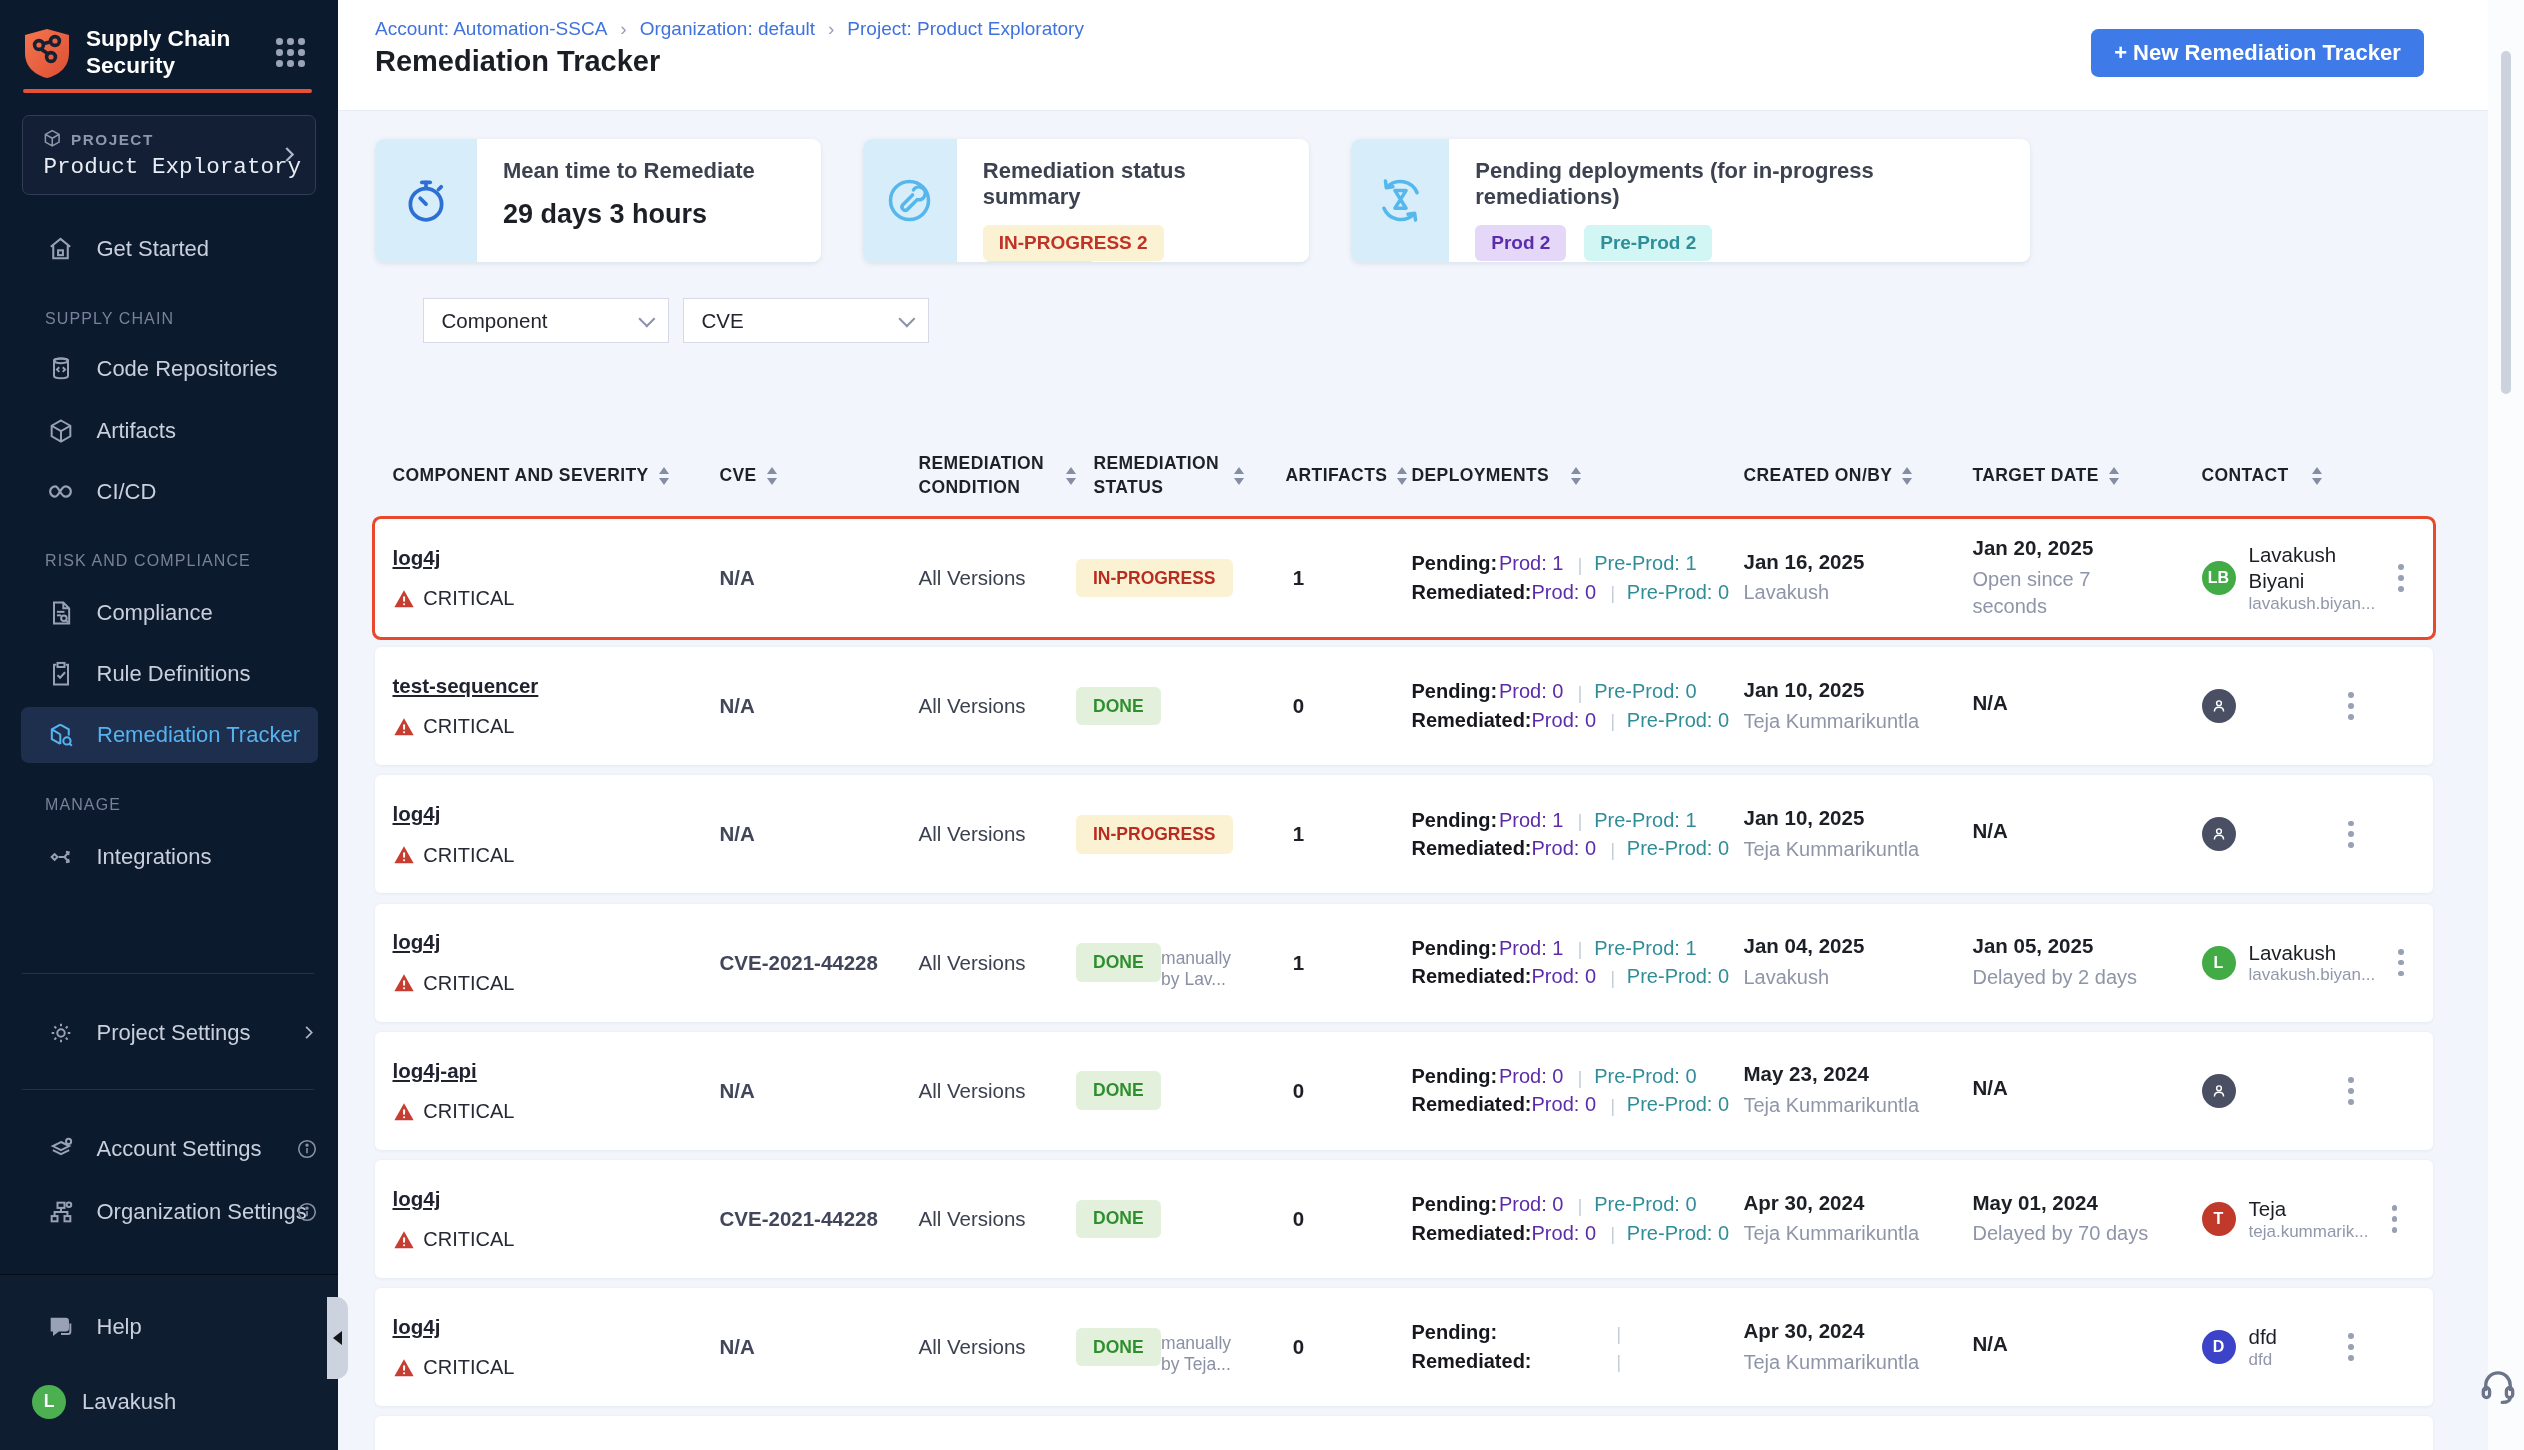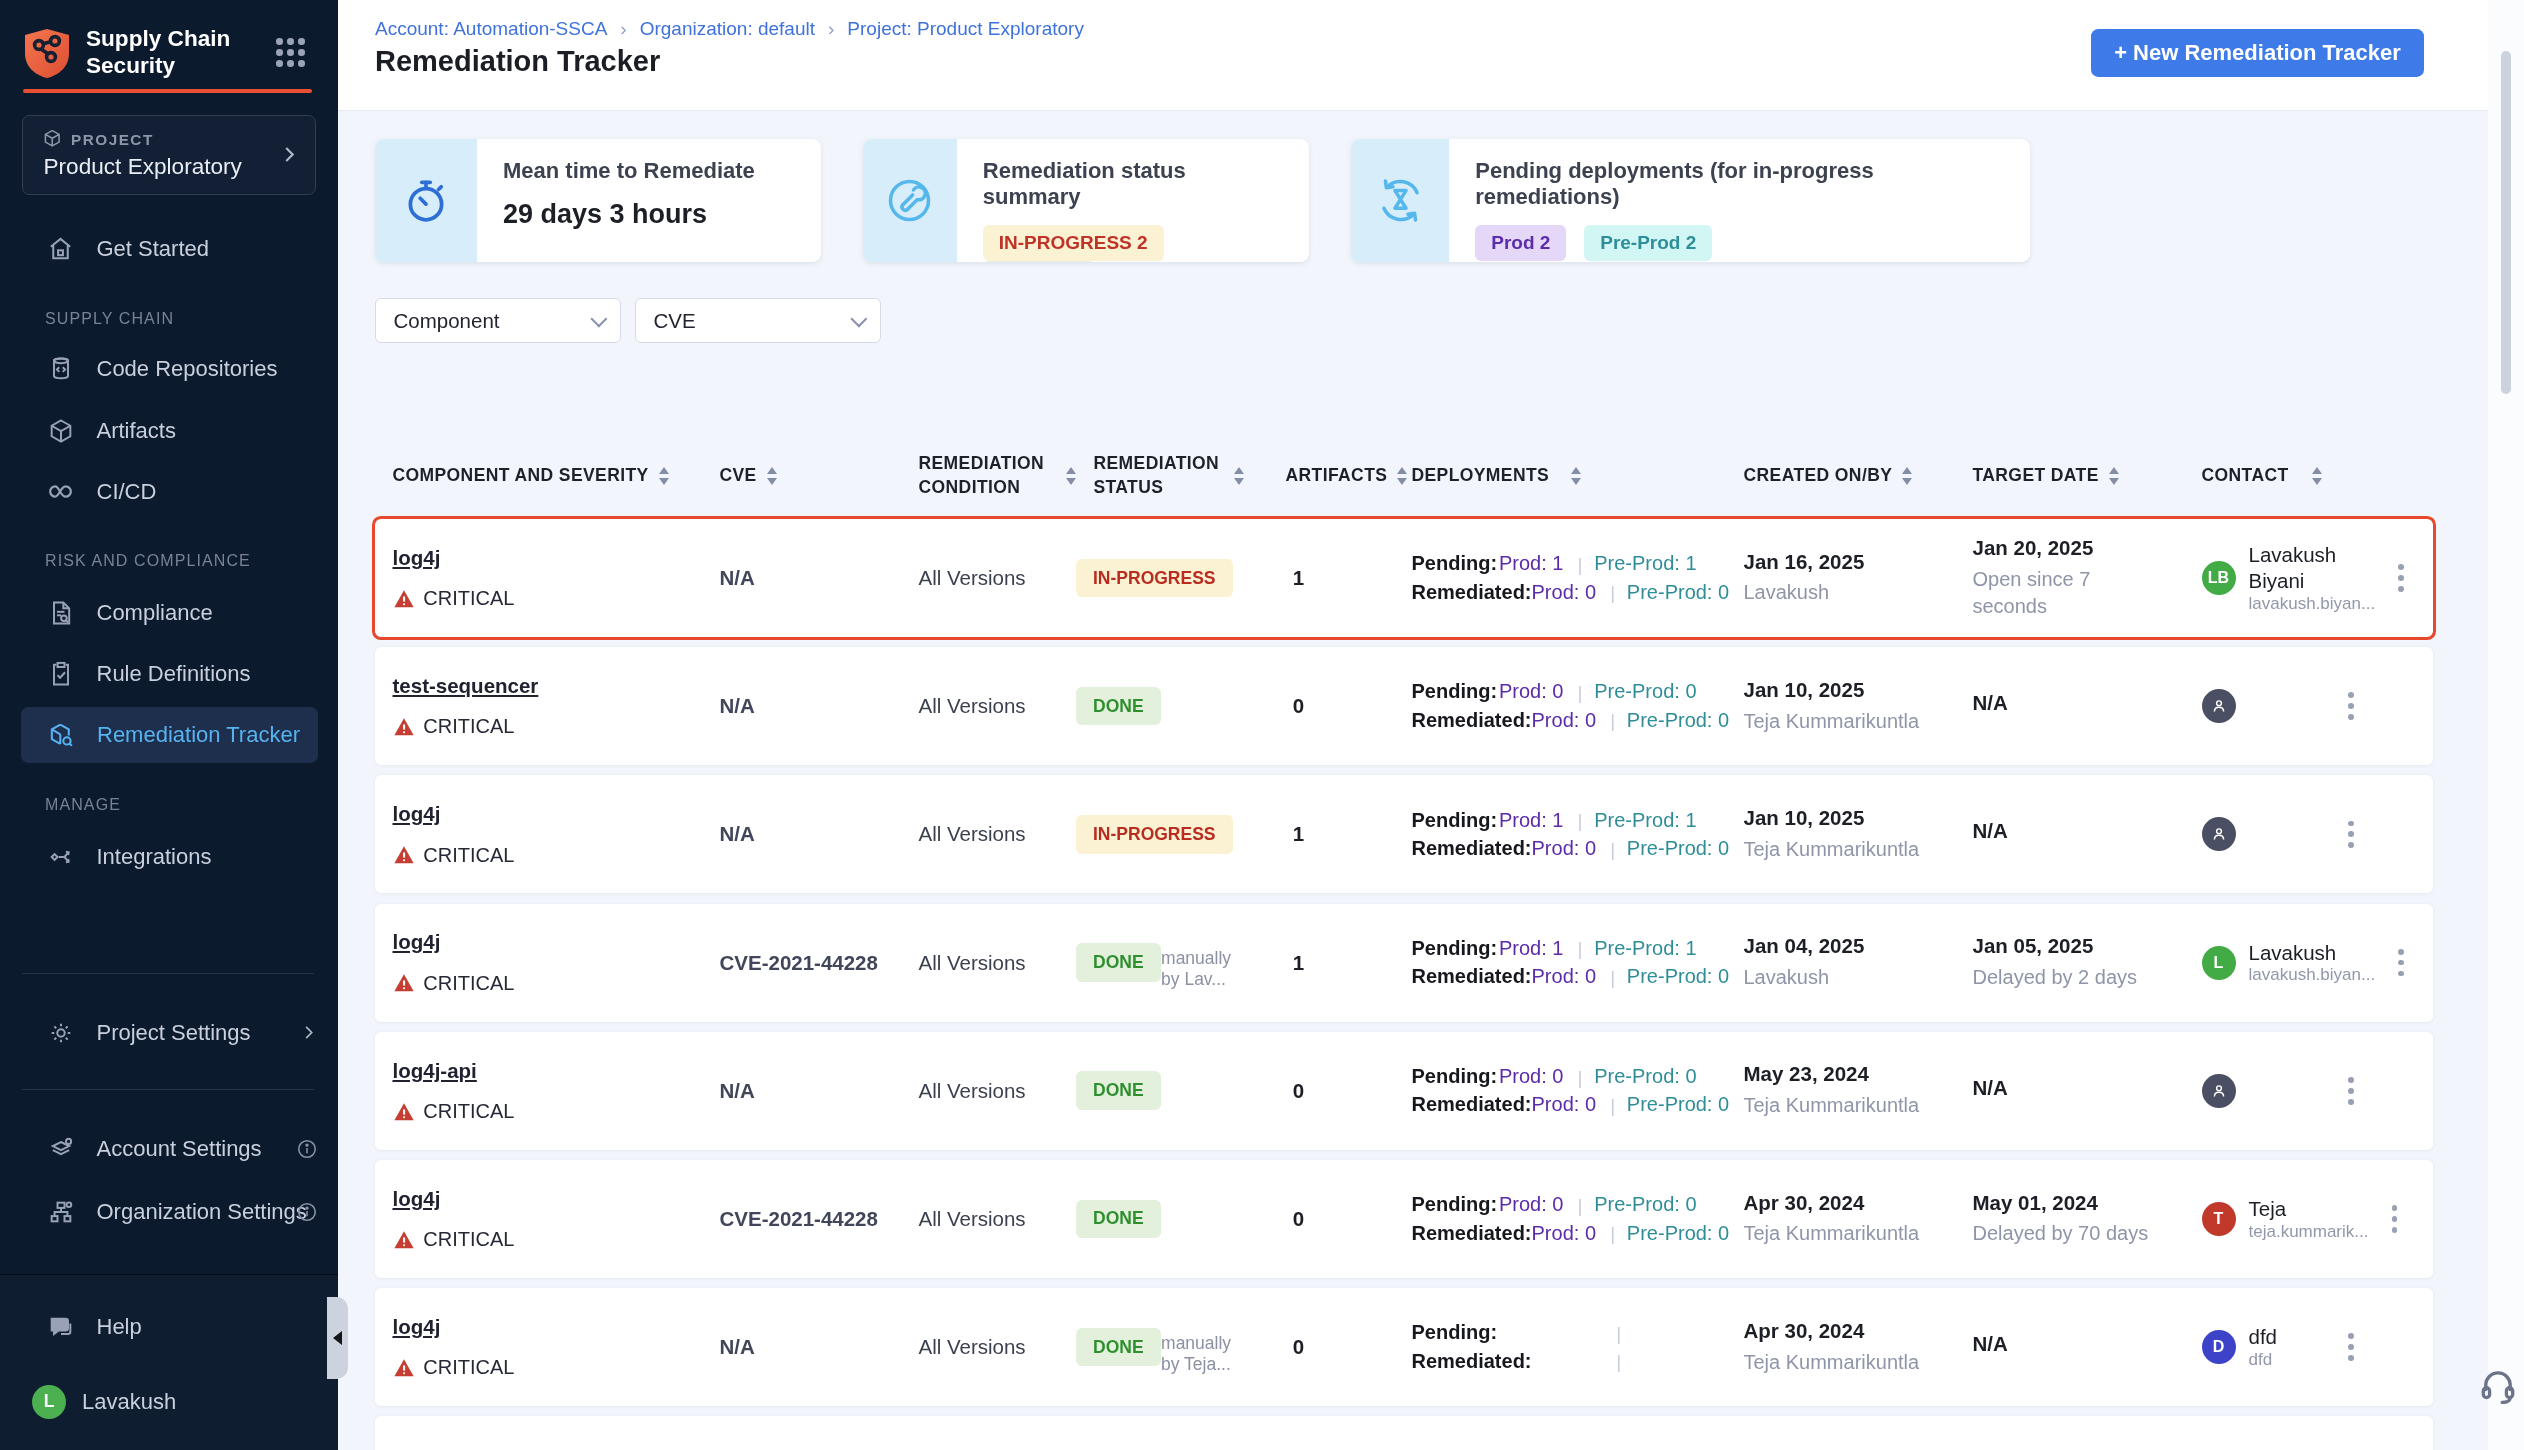--- a/index.html
+++ b/index.html
@@ -14,21 +14,21 @@
   #app-name { margin-left:14.6px; color:#fff; font-weight:bold; font-size:22.6px; line-height:1.18; }
   #grid-icon { position:absolute; left:276px; top:38px; width:32px; height:32px; }
   #grid-icon i { position:absolute; width:6.6px; height:6.6px; border-radius:50%; background:#9aa3b8; }
   #accent-line { position:absolute; left:23.4px; top:89px; width:289px; height:3.7px; background:#e84f33; border-radius:2.2px; }
 
   #project-card { position:absolute; left:22px; top:115px; width:294px; height:80px;
     background:#131f34; border:1.5px solid #333d55; border-radius:7.3px; cursor:pointer; }
   #project-card .plabel { position:absolute; left:48px; top:14.6px; font-size:15.3px; letter-spacing:1.5px;
     color:#8d96ab; font-weight:bold; }
   #project-card .cube { position:absolute; left:19px; top:11.7px; }
-  #project-card .pname { position:absolute; left:20.5px; top:38px; font-size:22.6px; color:#e9edf5; }
+  #project-card .pname { position:absolute; left:20.5px; top:38px; font-size:22.6px; color:#e9edf5;font-family:Liberation Mono, monospace; }
   #project-card .chev { position:absolute; right:14.6px; top:26px; }
 
   .nav-item { position:absolute; left:0; width:338px; height:51px; display:flex; align-items:center;
     padding-left:45px; gap:20.5px; color:#c9cfdc; font-size:22px; cursor:pointer; }
   .nav-item .nicon { width:31px; display:flex; justify-content:center; }
   .nav-item.selected { left:20.5px; width:297px; background:#1e2e4d; border-radius:7.3px;
     color:#57b3f0; padding-left:25px; }
   .sec-label { position:absolute; left:45px; font-size:16px; letter-spacing:1.1px; color:#79819a; }
   .side-divider { position:absolute; left:22px; width:292px; height:0.7px; background:#26314a; }
   .nav-right { position:absolute; right:20.5px; }
@@ -63,22 +63,22 @@
   #card-status { left:525px; width:446px; }
   #card-pending { left:1013px; width:679px; }
   #mttr-value { font-size:27px; font-weight:bold; color:#1d1f26; }
   .pill { display:inline-block; padding:7.3px 16px; border-radius:5.8px; font-size:19px; font-weight:bold; margin-right:14.6px; }
   .pill.inprog { background:#fbf1d3; color:#c03327; }
   .pill.done { background:#e3f1dc; color:#3e8a3b; }
   .pill.prod { background:#e4d7f8; color:#5c2dab; }
   .pill.preprod { background:#d2f6f3; color:#2e8e99; }
 
   .filter { position:absolute; top:298px; width:246px; height:45px; background:#fff;
-    border:1.5px solid #d7dae6; border-radius:6px; display:flex; align-items:center;
-    padding:0 17.5px; font-size:20.5px; color:#23252e; cursor:pointer; }
+    border:1.5px solid #d7dae6; border-radius:0; display:flex; align-items:center;
+    padding:0 17.5px; font-size:20.5px; color:#23252e; cursor:pointer;margin-left:48px; }
   #filter-component { left:37px; }
   #filter-cve { left:297px; }
   .filter .chevdown { margin-left:auto; width:11.7px; height:11.7px; border-right:2.2px solid #8a93ac;
     border-bottom:2.2px solid #8a93ac; transform:rotate(45deg) translateY(-2.9px); }
 
   
   .tgrid { display:grid; grid-template-columns:314px 186px 183px 168px 110px 343px 234px 226px 205px 1fr; }
   #thead { position:absolute; left:37px; top:447px; width:2058px; height:58px; align-items:center; padding-left:17.5px; }
   .th { display:flex; align-items:center; font-size:17.5px; font-weight:bold; color:#1f2129;
     letter-spacing:0.4px; line-height:1.35; cursor:pointer; }

